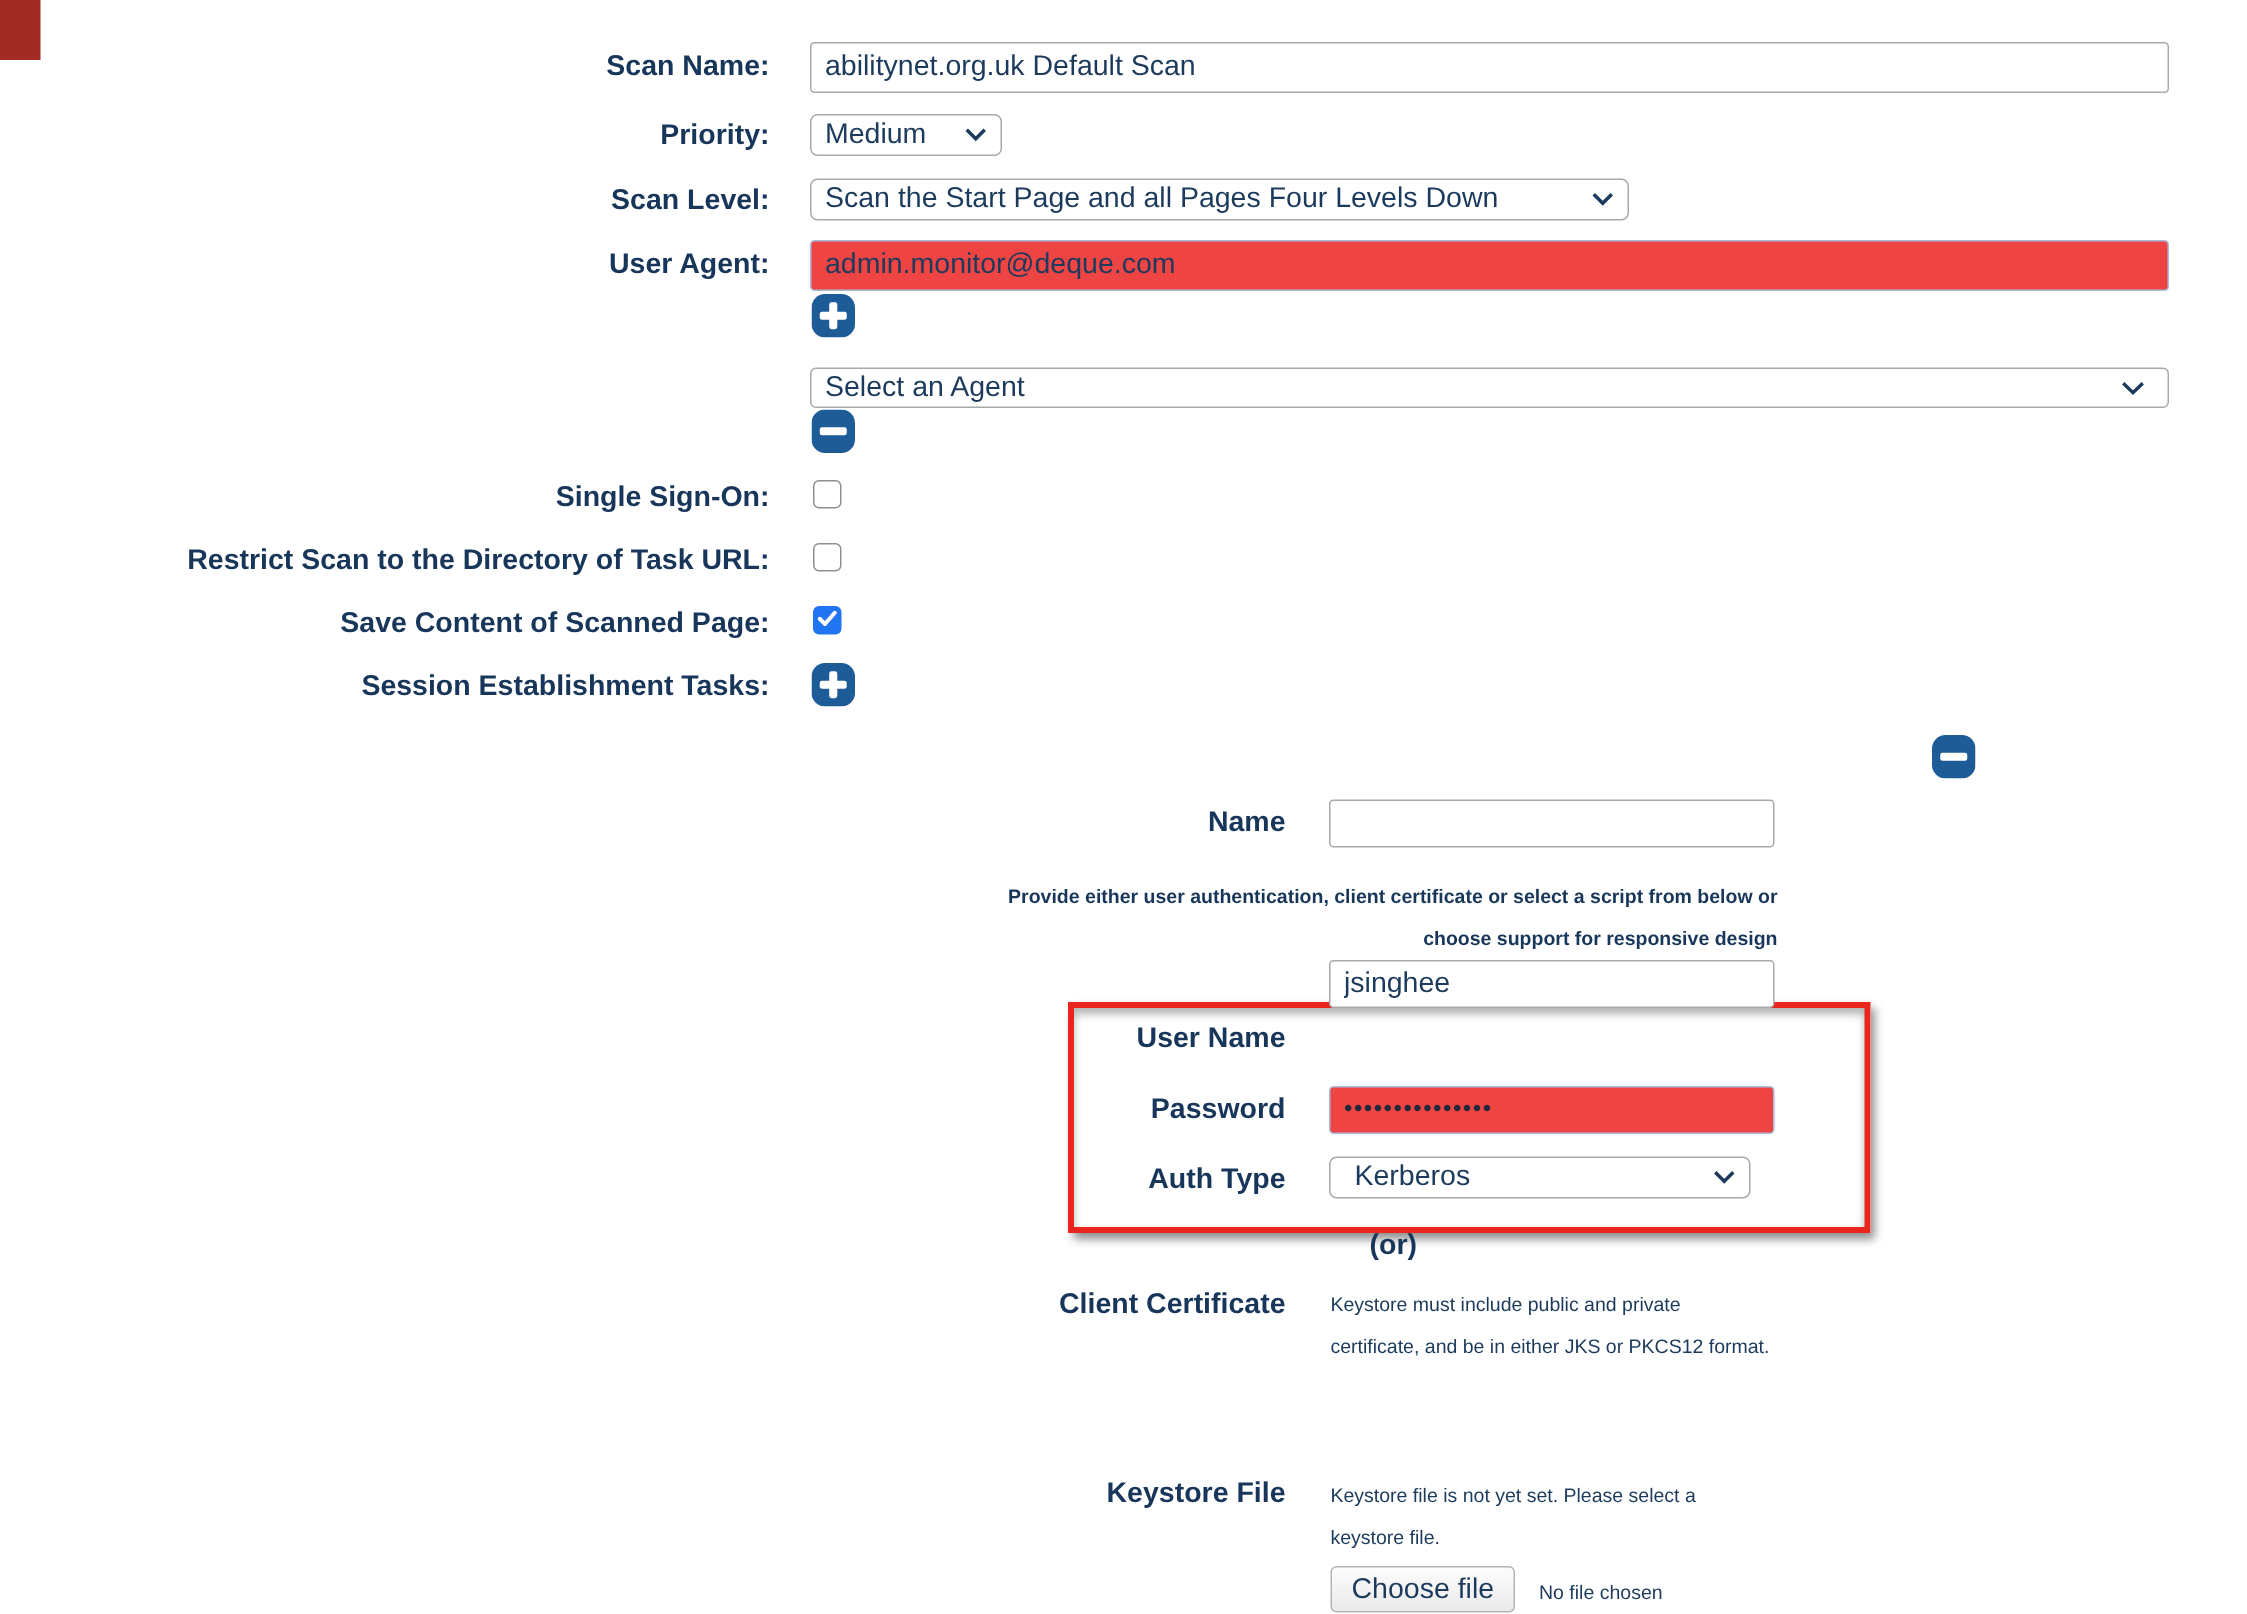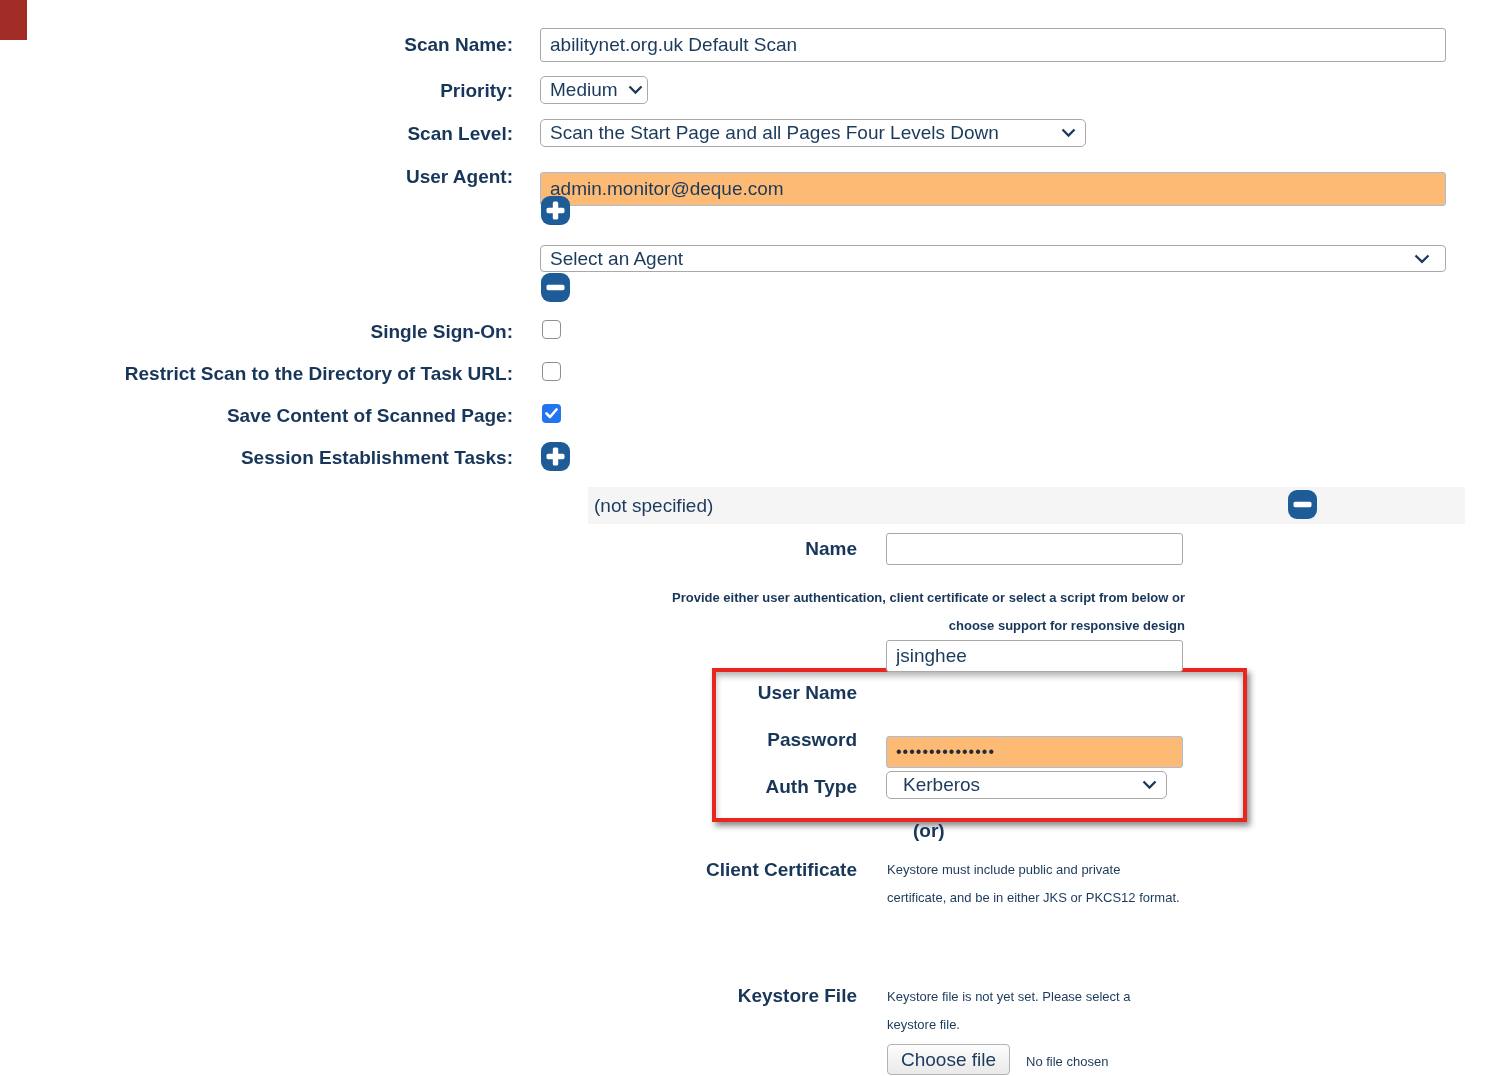--- a/index.html
+++ b/index.html
@@ -7,21 +7,21 @@
     position:relative;width:1498px;height:1076px;background:#fff;overflow:hidden;
     font-family:"Liberation Sans","DejaVu Sans",sans-serif;color:#1b3a5c;
   }
   .lbl{position:absolute;font-size:19px;font-weight:bold;color:#17365a;white-space:nowrap;}
   .main-lbl{left:0;width:513px;text-align:right;}
   .sec-lbl{left:560px;width:297px;text-align:right;}
   .txt-input{
     position:absolute;box-sizing:border-box;border:1px solid #a9a9a9;border-radius:3px;
     font-family:inherit;font-size:19px;color:#1b3a5c;padding:0 9px;background:#fff;outline:none;
   }
-  .hl{background:#fdba74;border-color:#a8bcdb;margin-top:12px;}
+  .hl{background:#ef4444;border-color:#a8bcdb;}
   .sel{
     position:absolute;box-sizing:border-box;border:1px solid #a9a9a9;border-radius:5px;
     display:flex;align-items:center;justify-content:space-between;
     padding:0 9px;font-size:19px;color:#1b3a5c;background:#fff;cursor:pointer;white-space:nowrap;
   }
   .sel .chev{flex:0 0 auto;margin-left:10px;display:flex;align-items:center;}
   .icon-btn{position:absolute;width:29px;height:29px;padding:0;border:none;background:transparent;cursor:pointer;line-height:0;}
   .checkbox{
     position:absolute;width:19px;height:19px;box-sizing:border-box;background:#fff;
     border:1.5px solid #8f8f8f;border-radius:4px;cursor:pointer;
@@ -50,21 +50,21 @@
 <body>
 
 <div id="screen">
 
   <div class="corner-artifact"></div>
 
   <div class="lbl main-lbl" style="top:34px;">Scan Name:</div>
   <input class="txt-input" style="left: 540px; top: 28px; width: 906px; height: 34px;" value="abilitynet.org.uk Default Scan">
 
   <div class="lbl main-lbl" style="top:80px;">Priority:</div>
-  <div class="sel" style="left:540px;top:76px;width:108px;height:28px;">
+  <div class="sel" style="left:540px;top:76px;width:128px;height:28px;">
     <span>Medium</span>
     <span class="chev">
       <svg width="15" height="10" viewBox="0 0 15 10">
           <polyline points="1.5,1.5 7.5,7.5 13.5,1.5" fill="none" stroke="#1b3a5c" stroke-width="2.3"></polyline>
         </svg>
     </span>
   </div>
 
   <div class="lbl main-lbl" style="top:123px;">Scan Level:</div>
   <div class="sel" style="left:540px;top:119px;width:546px;height:28px;">
@@ -126,23 +126,20 @@
   <button class="icon-btn" style="left:541px;top:442px;">
     <span>
       <svg width="29" height="29" viewBox="0 0 29 29">
           <rect width="29" height="29" rx="9" fill="#1e5c97"></rect>
           <rect x="11.8" y="5.5" width="5.4" height="18" rx="1.6" fill="#fff"></rect>
           <rect x="5.5" y="11.8" width="18" height="5.4" rx="1.6" fill="#fff"></rect>
         </svg>
     </span>
   </button>
 
-  <div class="gray-bar">
-    <span>(not specified)</span>
-  </div>
   <button class="icon-btn" style="left:1288px;top:490px;">
     <span>
       <svg width="29" height="29" viewBox="0 0 29 29">
           <rect width="29" height="29" rx="9" fill="#1e5c97"></rect>
           <rect x="5.5" y="11.8" width="18" height="5.4" rx="1.6" fill="#fff"></rect>
         </svg>
     </span>
   </button>
 
   <div class="lbl sec-lbl" style="top:538px;">Name</div>

